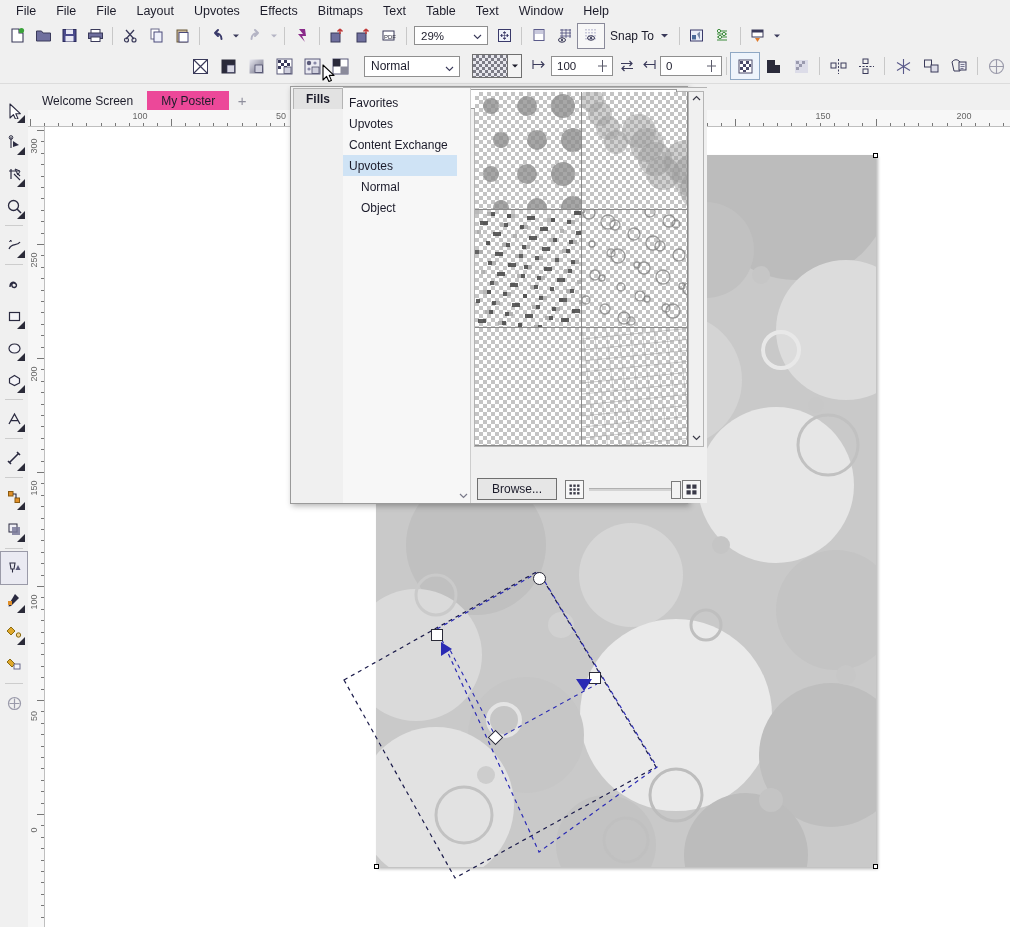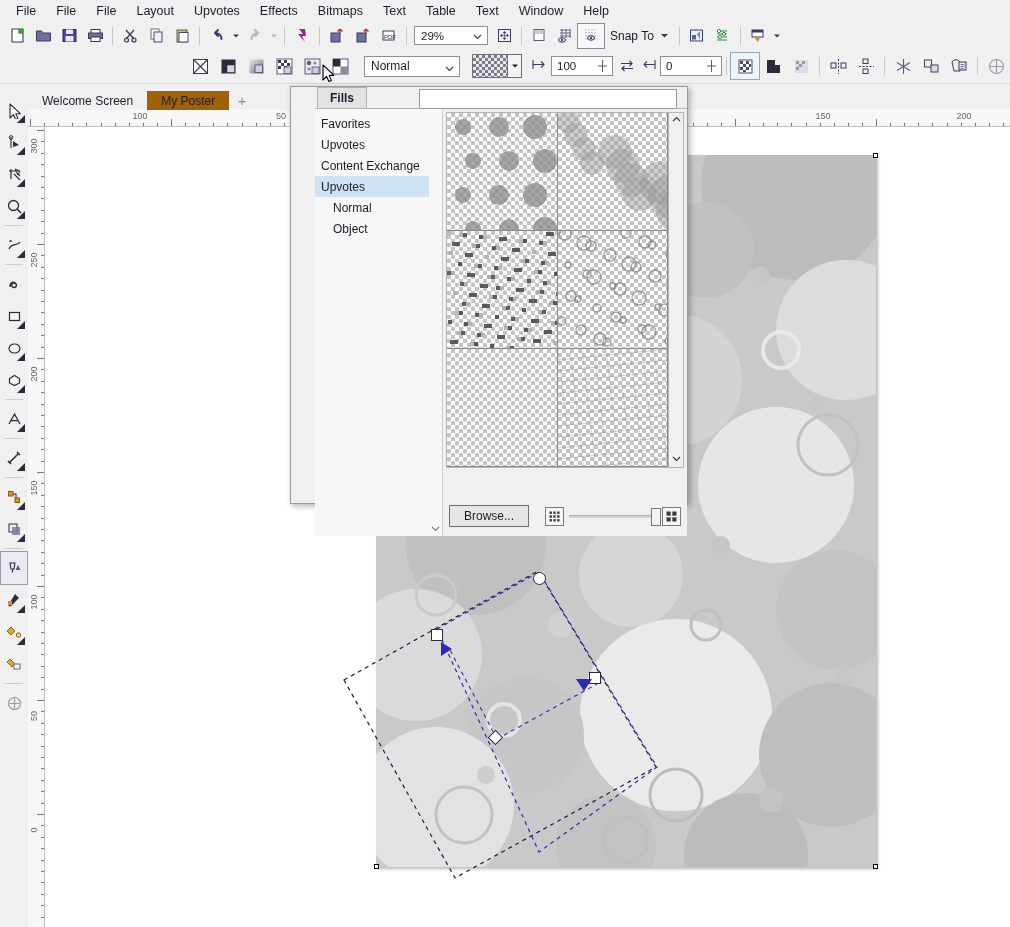--- a/index.html
+++ b/index.html
@@ -83,21 +83,21 @@
 
   
   .tabbar {
     position:absolute; left:28px; top:90px; width:982px; height:20px;
     background:#f0f0f0; display:flex; align-items:flex-end;
   }
   .doc-tab {
     height:19px; padding:0 14px; font-size:12px; display:flex; align-items:center;
     background:#f0f0f0; cursor:default; color:#1d1d2b;
   }
-  .doc-tab.active { background:#a16207; }
+  .doc-tab.active { background:#ec4899; }
   .tab-add {
     width:26px; height:19px; display:flex; align-items:center; justify-content:center;
     color:#8e8e9c; font-size:15px; cursor:default;
   }
 
   
   .hruler {
     position:absolute; left:28px; top:110px; width:982px; height:17px;
     background:#f7f7f7; border-bottom:1px solid #bfbfbf; overflow:hidden;
   }
@@ -161,21 +161,21 @@
     position:absolute; width:11px; height:11px; background:#fff; border:1px solid #2a2a38;
     transform:rotate(45deg);
   }
   .handle-tri { position:absolute; width:0; height:0; }
 
   
   .picker {
     position:absolute; left:290px; top:86px; width:398px; height:418px;
     background:#f0f0f0; border:1px solid #9a9a9a;
     box-shadow:2px 2px 6px rgba(0,0,0,0.3);
-    display:flex; flex-direction:column;padding-left:24px;
+    display:flex; flex-direction:row;
   }
   .picker-tabs { height:22px; display:flex; align-items:flex-end; padding-left:2px; }
   .picker-tab {
     height:21px; padding:0 12px; font-size:12px; font-weight:bold;
     display:flex; align-items:center; background:#e2e2e2; border:1px solid #b4b4b4;
     border-bottom:none; cursor:default;
   }
   .picker-search {
     position:absolute; left:128px; top:2px; width:258px; height:20px;
     background:#fff; border:1px solid #9a9a9a; display:flex; align-items:center;

